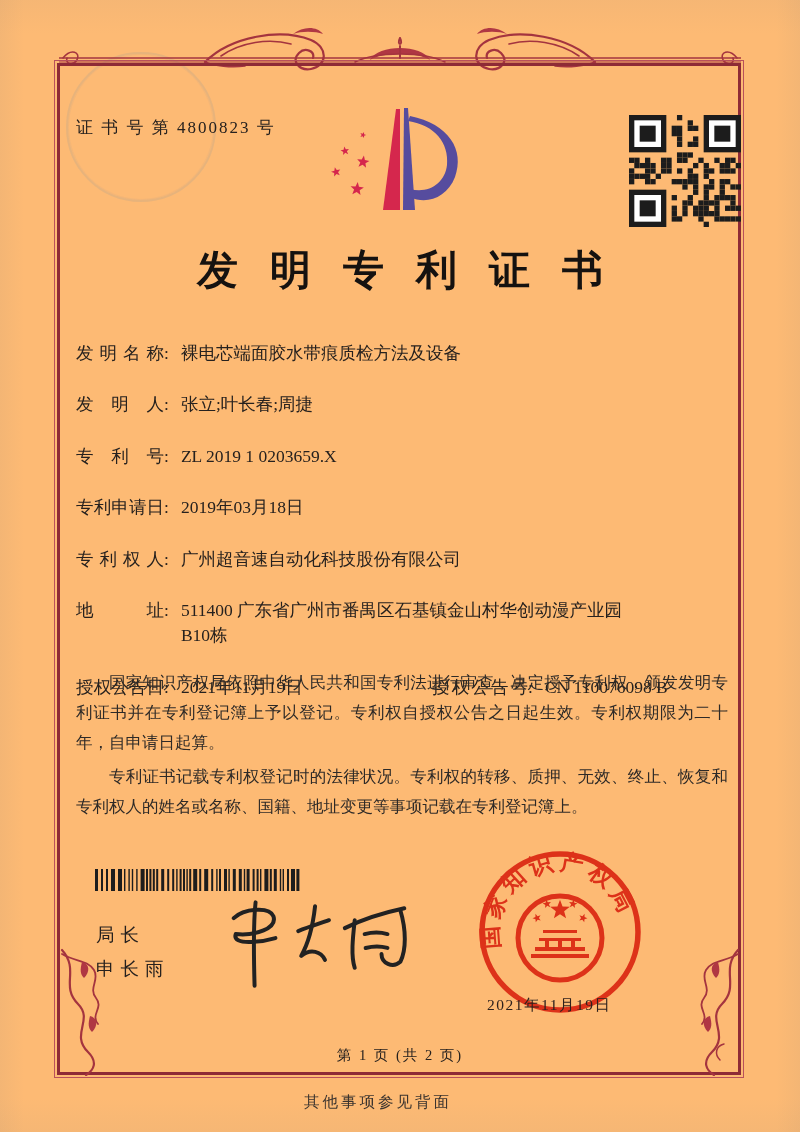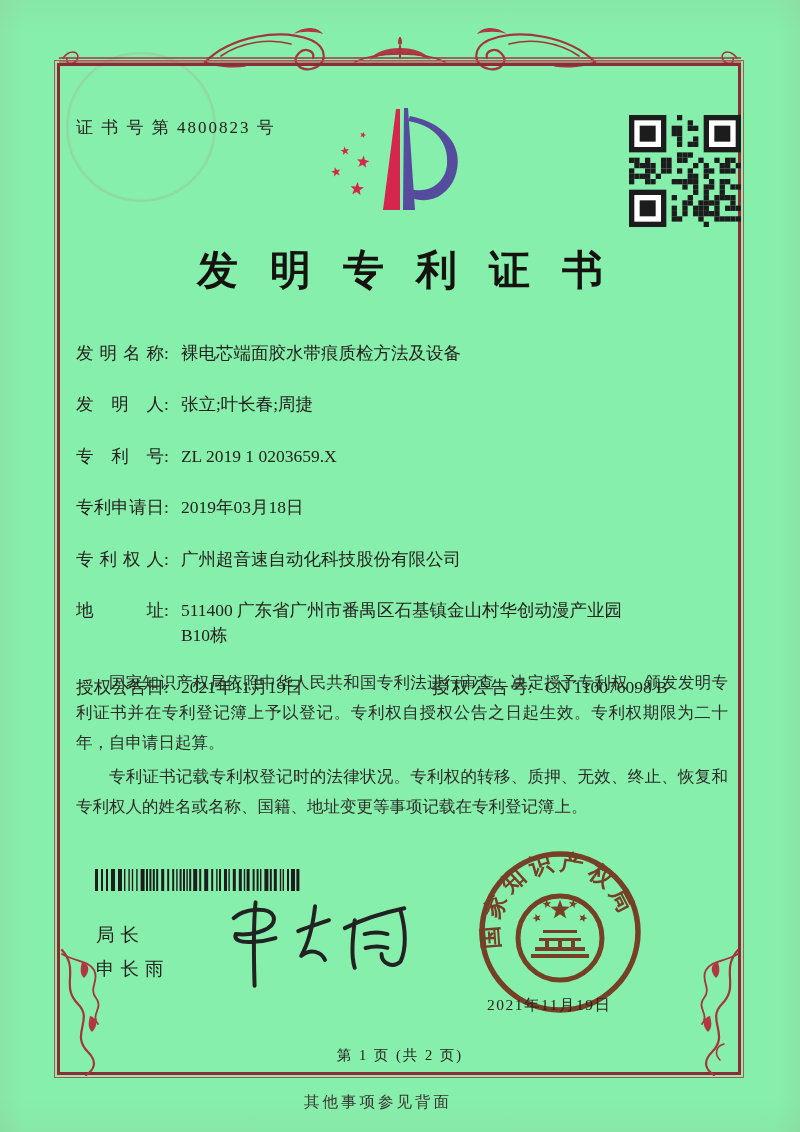--- a/index.html
+++ b/index.html
@@ -1,19 +1,19 @@
 <!DOCTYPE html>
 <html><head>
 <meta charset="utf-8">
 <style>
   html,body{margin:0;padding:0;}
   .page{
     position:relative;
     width:800px;height:1132px;
-    background:#86efac;
+    background:#fdba74;
     font-family:"Liberation Serif","DejaVu Serif",serif;
     color:#26211e;
     overflow:hidden;
   }
   .page::after{ 
     content:"";position:absolute;inset:0;pointer-events:none;
     background:
       linear-gradient(90deg,rgba(160,140,120,.10),rgba(0,0,0,0) 3%,rgba(0,0,0,0) 97%,rgba(160,140,120,.10)),
       linear-gradient(0deg,rgba(160,140,120,.08),rgba(0,0,0,0) 3%,rgba(0,0,0,0) 97%,rgba(160,140,120,.08));
   }

